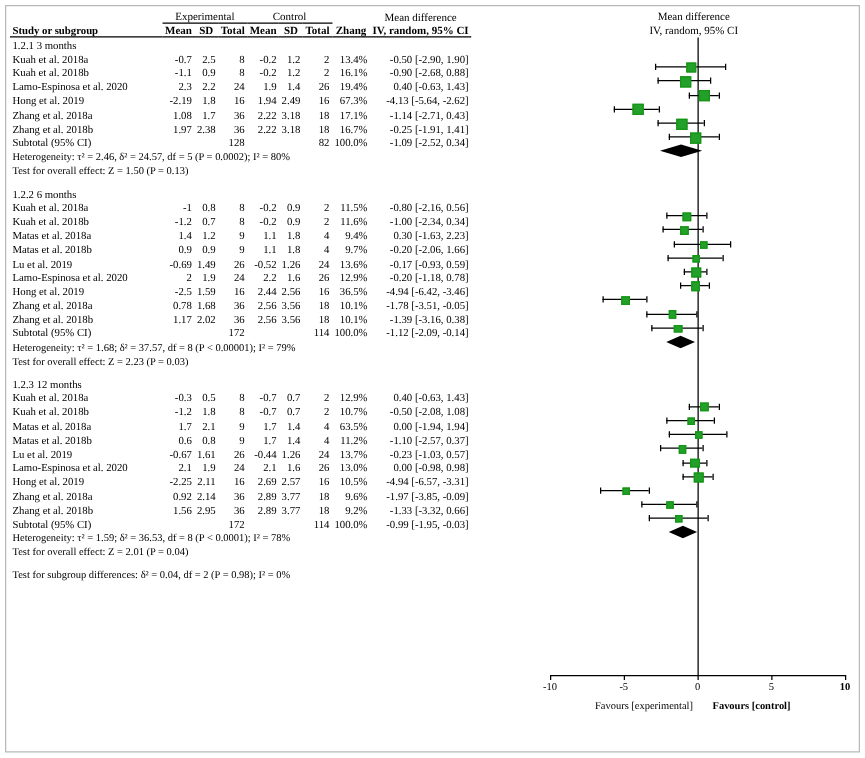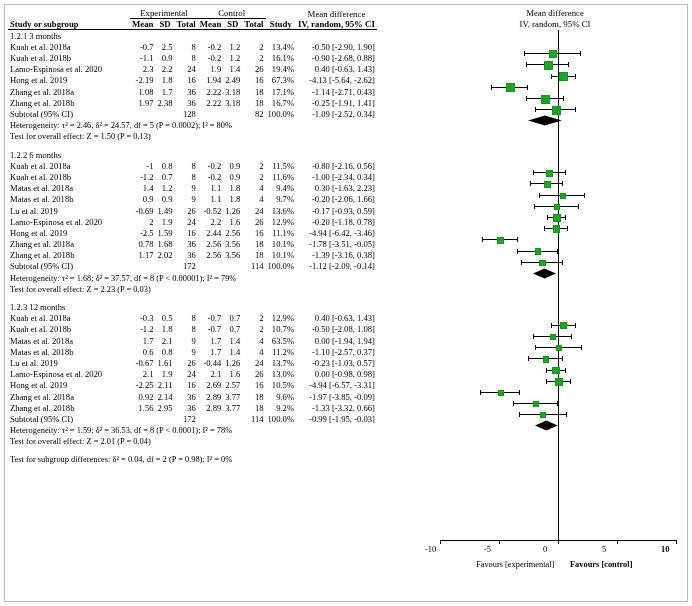--- a/index.html
+++ b/index.html
@@ -18,21 +18,21 @@
   .stat{font-size:8.4px;text-align:left;}
   .rowh{height:11.2px;}
   .ul{border-bottom:1px solid #000;}
   
   #plot{position:absolute;left:430px;top:18px;width:250px;height:560px;}
   .plotline{position:absolute;background:#000;}
   .ci{position:absolute;height:1px;background:#000;}
   .cap{position:absolute;width:1px;height:5px;background:#000;}
   .sq{position:absolute;background:#22a02a;border:1px solid #159415;}
   .tick{position:absolute;width:1px;height:4px;background:#000;}
-  .ticklab{position:absolute;font-size:8.4px;width:30px;}
+  .ticklab{position:absolute;font-size:8.4px;text-align:center;width:30px;}
   .favour{position:absolute;font-size:8.4px;}
   .vline{position:absolute;width:1px;background:#000;}
   .hdrplot{position:absolute;text-align:center;font-size:8.8px;width:250px;}
 </style>
 </head>
 <body>
 
 <div id="page">
   <div class="frame"></div>
 
@@ -46,21 +46,21 @@
         <th class="hdr-group">Mean difference</th>
       </tr>
       <tr class="ul">
         <th class="col-study">Study or subgroup</th>
         <th class="hdr-sub">Mean</th>
         <th class="hdr-sub">SD</th>
         <th class="hdr-sub">Total</th>
         <th class="hdr-sub">Mean</th>
         <th class="hdr-sub">SD</th>
         <th class="hdr-sub">Total</th>
-        <th class="hdr-sub">Study</th>
+        <th class="hdr-sub">Zhang</th>
         <th class="hdr-sub">IV, random, 95% CI</th>
       </tr>
     </thead>
     <tbody id="tbody">
         <tr class="rowh grp">
           <td colspan="9" class="grp">1.2.1 3 months</td>
         </tr>
         <tr class="rowh ">
           <td class="col-study">Kuah et al. 2018a</td>
           <td class="num">-0.7</td>
@@ -217,21 +217,21 @@
           <td class="md">-0.20 [-1.18, 0.78]</td>
         </tr>
         <tr class="rowh ">
           <td class="col-study">Hong et al. 2019</td>
           <td class="num">-2.5</td>
           <td class="num">1.59</td>
           <td class="num">16</td>
           <td class="num">2.44</td>
           <td class="num">2.56</td>
           <td class="num">16</td>
-          <td class="num">11.1%</td>
+          <td class="num">36.5%</td>
           <td class="md">-4.94 [-6.42, -3.46]</td>
         </tr>
         <tr class="rowh ">
           <td class="col-study">Zhang et al. 2018a</td>
           <td class="num">0.78</td>
           <td class="num">1.68</td>
           <td class="num">36</td>
           <td class="num">2.56</td>
           <td class="num">3.56</td>
           <td class="num">18</td>

